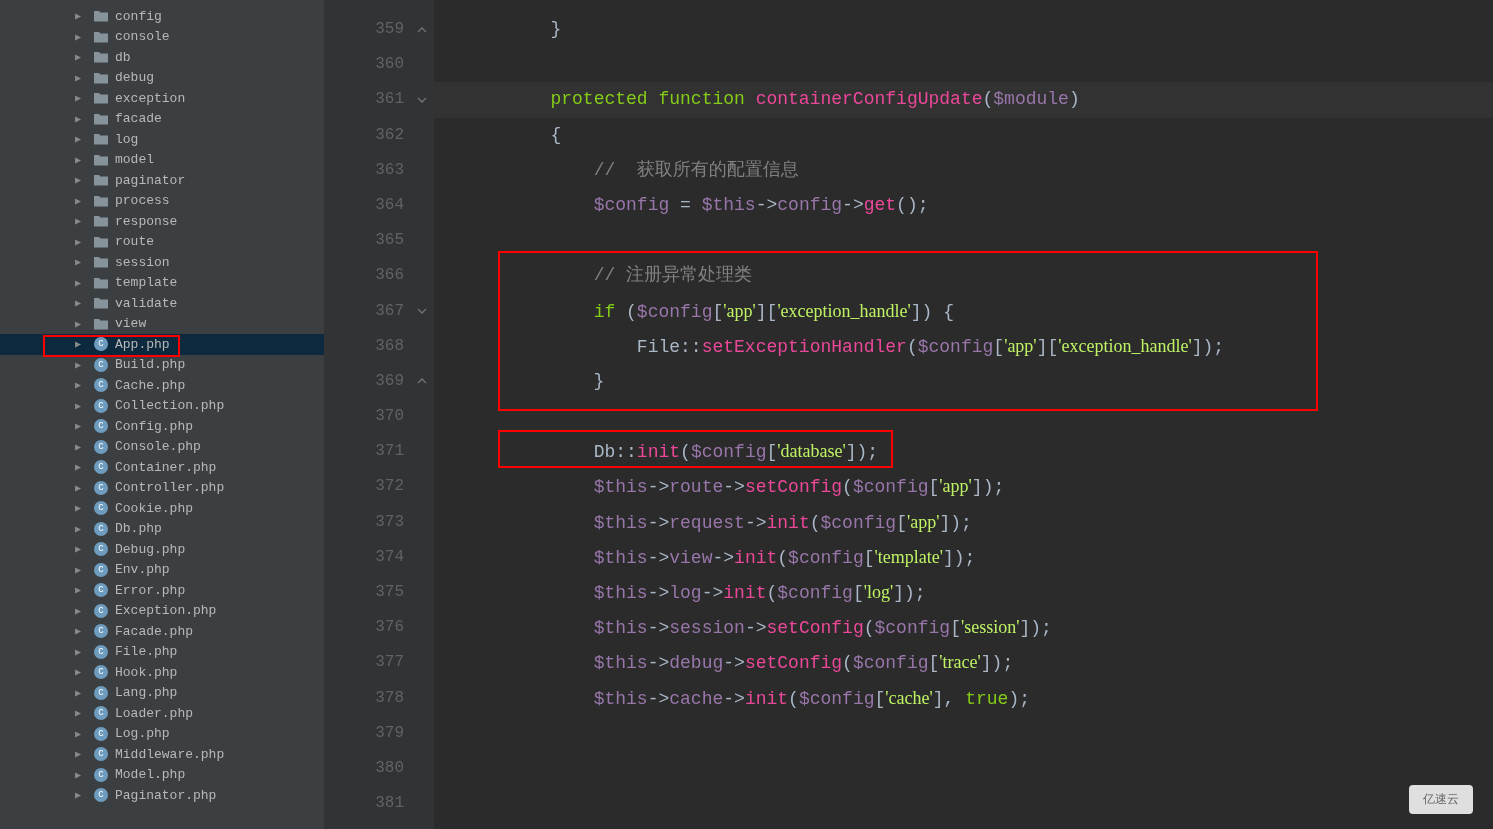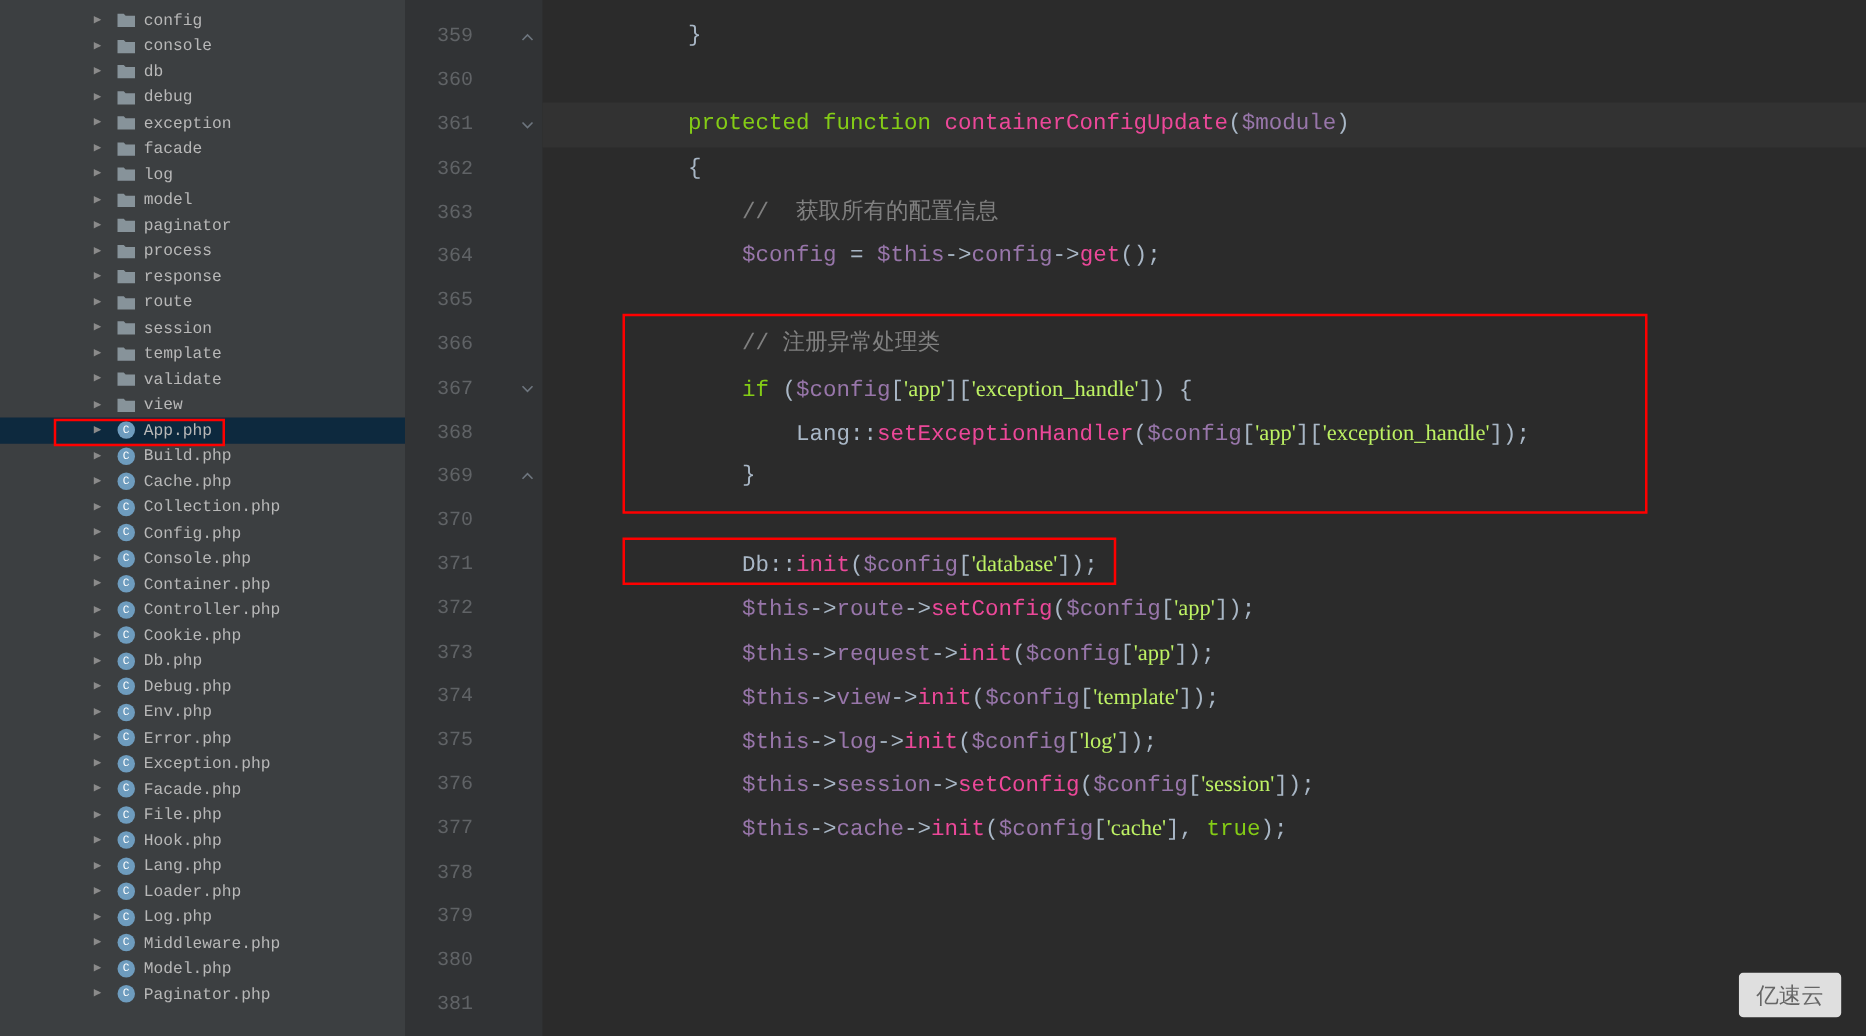--- a/index.html
+++ b/index.html
@@ -72,21 +72,21 @@
 .editor {
   flex: 1;
   background: #2b2b2b;
   display: flex;
   position: relative;
 }
 .gutter {
   width: 110px;
   background: #313335;
   padding-top: 12px;
-  text-align: center;
+  text-align: right;
   position: relative;
 }
 .line-num {
   height: 35.2px;
   line-height: 35.2px;
   padding-right: 30px;
   font-size: 16px;
   color: #606366;
 }
 .fold-col {
@@ -134,21 +134,21 @@
   width: 395px;
   height: 38px;
 }
 .watermark {
   position: fixed;
   right: 20px;
   bottom: 15px;
   background: rgba(255,255,255,0.85);
   padding: 6px 14px;
   border-radius: 4px;
-  font-size: 18px;
+  font-size: 12px;
   color: #666;
   font-family: sans-serif;
 }
 </style>
 </head>
 <body>
 
 <div class="sidebar">
   <div id="tree-folders">
       <div class="tree-item">
@@ -535,29 +535,30 @@
     <div id="code-lines">
         <div class="code-line">        }</div>
         <div class="code-line"></div>
         <div class="code-line current">        <span class="kw">protected function </span><span class="fn">containerConfigUpdate</span>(<span class="var">$module</span>)</div>
         <div class="code-line">        {</div>
         <div class="code-line">            <span class="cmt">//  获取所有的配置信息</span></div>
         <div class="code-line">            <span class="var">$config </span>= <span class="var">$this</span>-&gt;<span class="var">config</span>-&gt;<span class="fn">get</span>();</div>
         <div class="code-line"></div>
         <div class="code-line">            <span class="cmt">// 注册异常处理类</span></div>
         <div class="code-line">            <span class="kw">if </span>(<span class="var">$config</span>[<span class="str">'app'</span>][<span class="str">'exception_handle'</span>]) {</div>
-        <div class="code-line">                <span class="cls">Lang</span>::<span class="fn">setExceptionHandler</span>(<span class="var">$config</span>[<span class="str">'app'</span>][<span class="str">'exception_handle'</span>]);</div>
+        <div class="code-line">                <span class="cls">File</span>::<span class="fn">setExceptionHandler</span>(<span class="var">$config</span>[<span class="str">'app'</span>][<span class="str">'exception_handle'</span>]);</div>
         <div class="code-line">            }</div>
         <div class="code-line"></div>
         <div class="code-line">            <span class="cls">Db</span>::<span class="fn">init</span>(<span class="var">$config</span>[<span class="str">'database'</span>]);</div>
         <div class="code-line">            <span class="var">$this</span>-&gt;<span class="var">route</span>-&gt;<span class="fn">setConfig</span>(<span class="var">$config</span>[<span class="str">'app'</span>]);</div>
         <div class="code-line">            <span class="var">$this</span>-&gt;<span class="var">request</span>-&gt;<span class="fn">init</span>(<span class="var">$config</span>[<span class="str">'app'</span>]);</div>
         <div class="code-line">            <span class="var">$this</span>-&gt;<span class="var">view</span>-&gt;<span class="fn">init</span>(<span class="var">$config</span>[<span class="str">'template'</span>]);</div>
         <div class="code-line">            <span class="var">$this</span>-&gt;<span class="var">log</span>-&gt;<span class="fn">init</span>(<span class="var">$config</span>[<span class="str">'log'</span>]);</div>
         <div class="code-line">            <span class="var">$this</span>-&gt;<span class="var">session</span>-&gt;<span class="fn">setConfig</span>(<span class="var">$config</span>[<span class="str">'session'</span>]);</div>
+        <div class="code-line">            <span class="var">$this</span>-&gt;<span class="var">debug</span>-&gt;<span class="fn">setConfig</span>(<span class="var">$config</span>[<span class="str">'trace'</span>]);</div>
         <div class="code-line">            <span class="var">$this</span>-&gt;<span class="var">cache</span>-&gt;<span class="fn">init</span>(<span class="var">$config</span>[<span class="str">'cache'</span>], <span class="kw">true</span>);</div>
         <div class="code-line"></div>
       </div>
     <div class="highlight-box highlight-code1"></div>
     <div class="highlight-box highlight-code2"></div>
   </div>
 </div>
 
 <div class="watermark">
   <span>亿速云</span>

